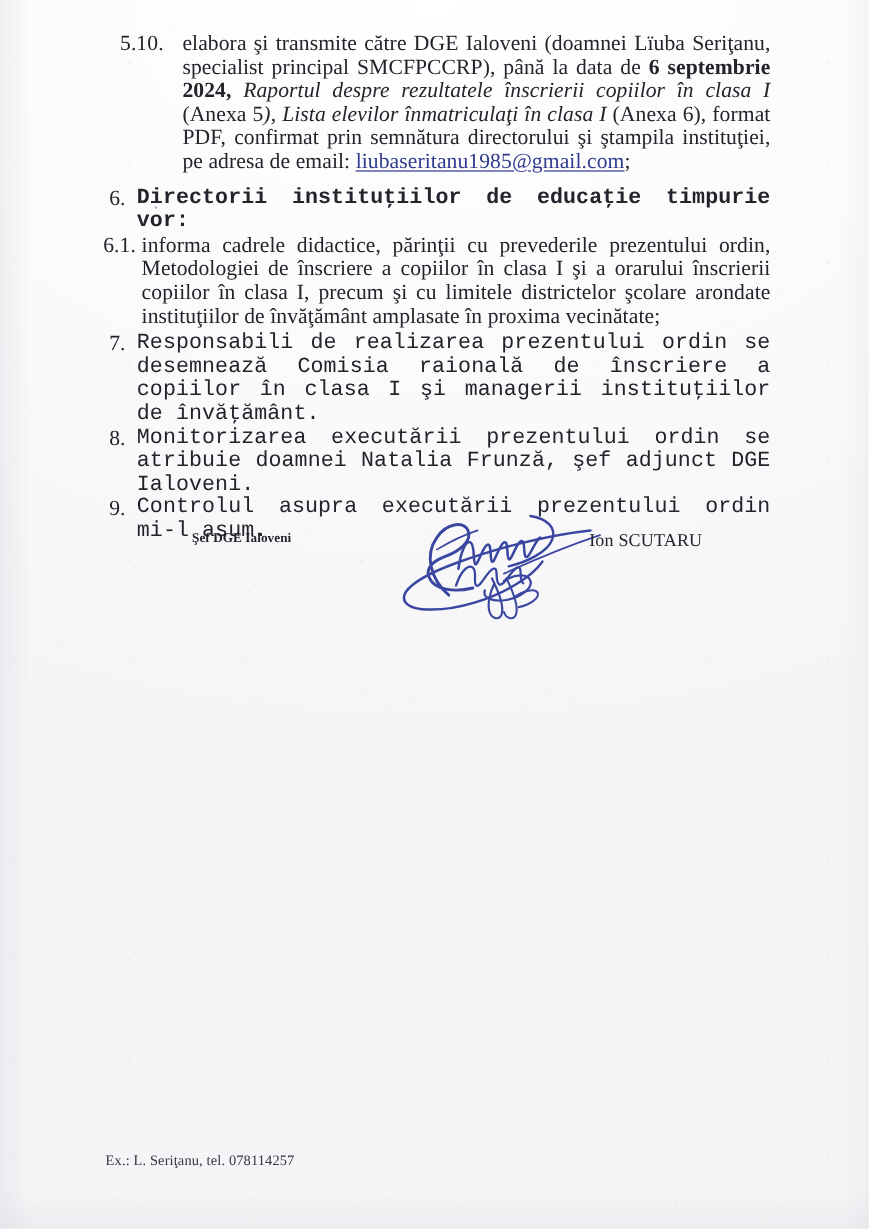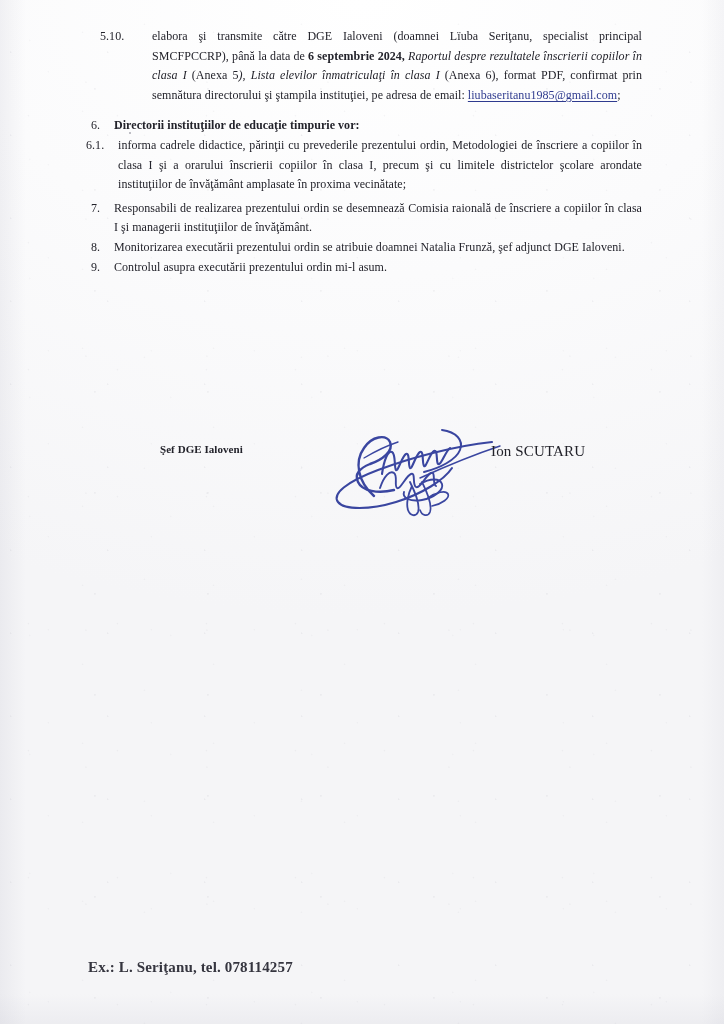--- a/index.html
+++ b/index.html
@@ -60,21 +60,21 @@
   .doc-body {
     position: absolute;
     top: 27px;
     left: 86px;
     width: 556px;
     z-index: 3;
   }
 
   .blk {
     position: relative;
-    font-size: 12px;
+    font-size: 18px;
     line-height: 19.6px;
     text-align: justify;
     text-justify: inter-word;
     letter-spacing: .004em;
   }
 
   
   .row {
     position: relative;
     display: block;
@@ -94,21 +94,21 @@
 
   
   .tight {
     font-size: 13.2px;
     line-height: 18.4px;
   }
 
   
   .lvl-1 { margin-left: 0; }
   .lvl-1 .marker { width: 28px; text-align: left; padding-left: 5px; }
-  .lvl-1 .txt { padding-left: 28px; }
+  .lvl-1 .txt { padding-left: 28px; font-family: Liberation Mono, monospace; }
 
   
   .lvl-6 { }
   .lvl-6 .marker { width: 32px; }
   .lvl-6 .txt { padding-left: 32px; }
 
   .b  { font-weight: bold; }
   .i  { font-style: italic; }
 
   .email-link {
@@ -165,27 +165,26 @@
     height: 104px;
     pointer-events: none;
   }
   .sig-ink svg { display: block; width: 100%; height: 100%; overflow: visible; }
 
   
   .footer {
     position: absolute;
     left: 88px;
     top: 961px;
-    font-size: 15px;
+    font-size: 12px;
     line-height: 12px;
     color: #35353f;
     letter-spacing: .01em;
     z-index: 3;
     white-space: nowrap;
-    font-weight: bold;
   }
 </style>
 </head>
 <body>
 
 <div id="page">
 
   <div class="doc-body">
 
     <div class="blk row lvl-5">

